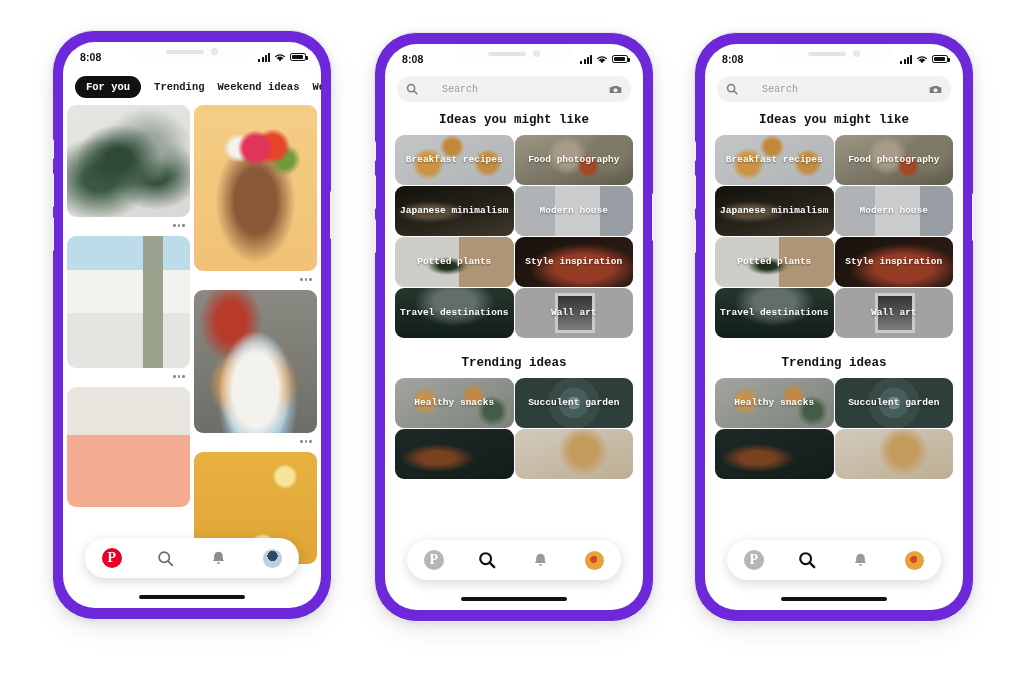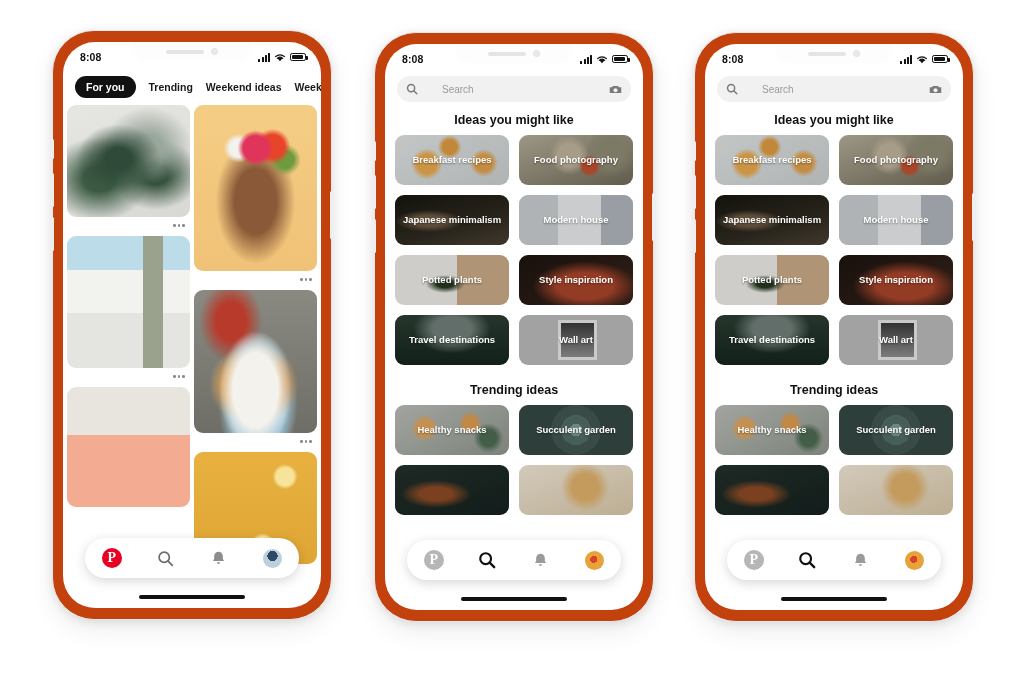--- a/index.html
+++ b/index.html
@@ -9,21 +9,21 @@
     font-family: "Liberation Sans", sans-serif;
     overflow: hidden;
   }
   .stage { position: relative; width: 1024px; height: 674px; background: #fff; }
 
   
   .phone {
     position: absolute;
     width: 280px; height: 590px;
     border-radius: 42px;
-    background: #c2410c;
+    background: #6d28d9;
     border: 1px solid #e9e9e9;
     box-shadow: 0 2px 10px rgba(0,0,0,.10), 0 10px 26px rgba(0,0,0,.07);
     padding: 11px 10px 11px 10px;
   }
   .phone.p1 { left: 52px;  top: 30px; }
   .phone.p2 { left: 374px; top: 32px; }
   .phone.p3 { left: 694px; top: 32px; }
 
   
   .btn-sil { position:absolute; left:-2px; width:3px; border-radius:2px; background:#efefef; }
@@ -57,21 +57,21 @@
   .statusicons { display:flex; align-items:center; gap:4px; }
   .bars { display:flex; align-items:flex-end; gap:1.2px; height:9px; }
   .bars i { display:block; width:2px; background:#111; border-radius:.5px; }
   .bars i:nth-child(1){ height:3px; } .bars i:nth-child(2){ height:5px; }
   .bars i:nth-child(3){ height:7px; } .bars i:nth-child(4){ height:9px; }
   .batt { width:16px; height:8px; border:1.2px solid #111; border-radius:2.2px; position:relative; }
   .batt::after { content:""; position:absolute; right:-3px; top:2px; width:1.6px; height:3.5px; background:#111; border-radius:0 1px 1px 0; }
   .batt i { position:absolute; left:1px; top:1px; bottom:1px; width:11px; background:#111; border-radius:1px; }
 
   
-  .app { position:absolute; inset:0; padding-top:28px; }
+  .app { position:absolute; inset:0; padding-top:28px;font-family:Liberation Mono, monospace; }
 
   
   .tabstrip { display:flex; align-items:center; gap:13px; padding: 6px 0 7px 12px; overflow:hidden; white-space:nowrap; }
   .tab { font-size:10.5px; font-weight:700; color:#1a1a1a; flex:0 0 auto; }
   .tab.active { background:#111; color:#fff; border-radius:14px; padding:5px 11px; }
 
   
   .masonry { display:flex; gap:4px; padding:0 4px; }
   .mcol { flex:1; display:flex; flex-direction:column; }
   .pin { position:relative; margin-bottom:2px; }
@@ -83,21 +83,21 @@
   .searchwrap { padding: 4px 12px 0 12px; }
   .searchbar {
     height:26px; background:#f1f1f1; border-radius:14px;
     display:flex; align-items:center; padding:0 9px; gap:24px;
   }
   .searchbar .ph { font-size:10px; color:#9a9a9a; flex:1; }
 
   .sectitle { text-align:center; font-size:12.5px; font-weight:700; color:#111; padding:11px 0 8px; }
   .sectitle.trend { padding-top:18px; }
 
-  .tilegrid { display:grid; grid-template-columns:1fr 1fr; gap:10px; padding:0 10px; }
+  .tilegrid { display:grid; grid-template-columns:1fr 1fr; gap:1px; padding:0 10px; }
   .tile {
     position:relative; height:50px; border-radius:9px; overflow:hidden;
     display:flex; align-items:center; justify-content:center; text-align:center;
   }
   .tile .lbl {
     position:relative; z-index:3; font-size:9.5px; font-weight:700; color:#fff;
     line-height:1.15; text-shadow:0 1px 2px rgba(0,0,0,.45); padding:0 4px;
   }
   .tile .bg { position:absolute; inset:0; z-index:1; }
   .tile .shade { position:absolute; inset:0; z-index:2; background:rgba(0,0,0,.12); }

